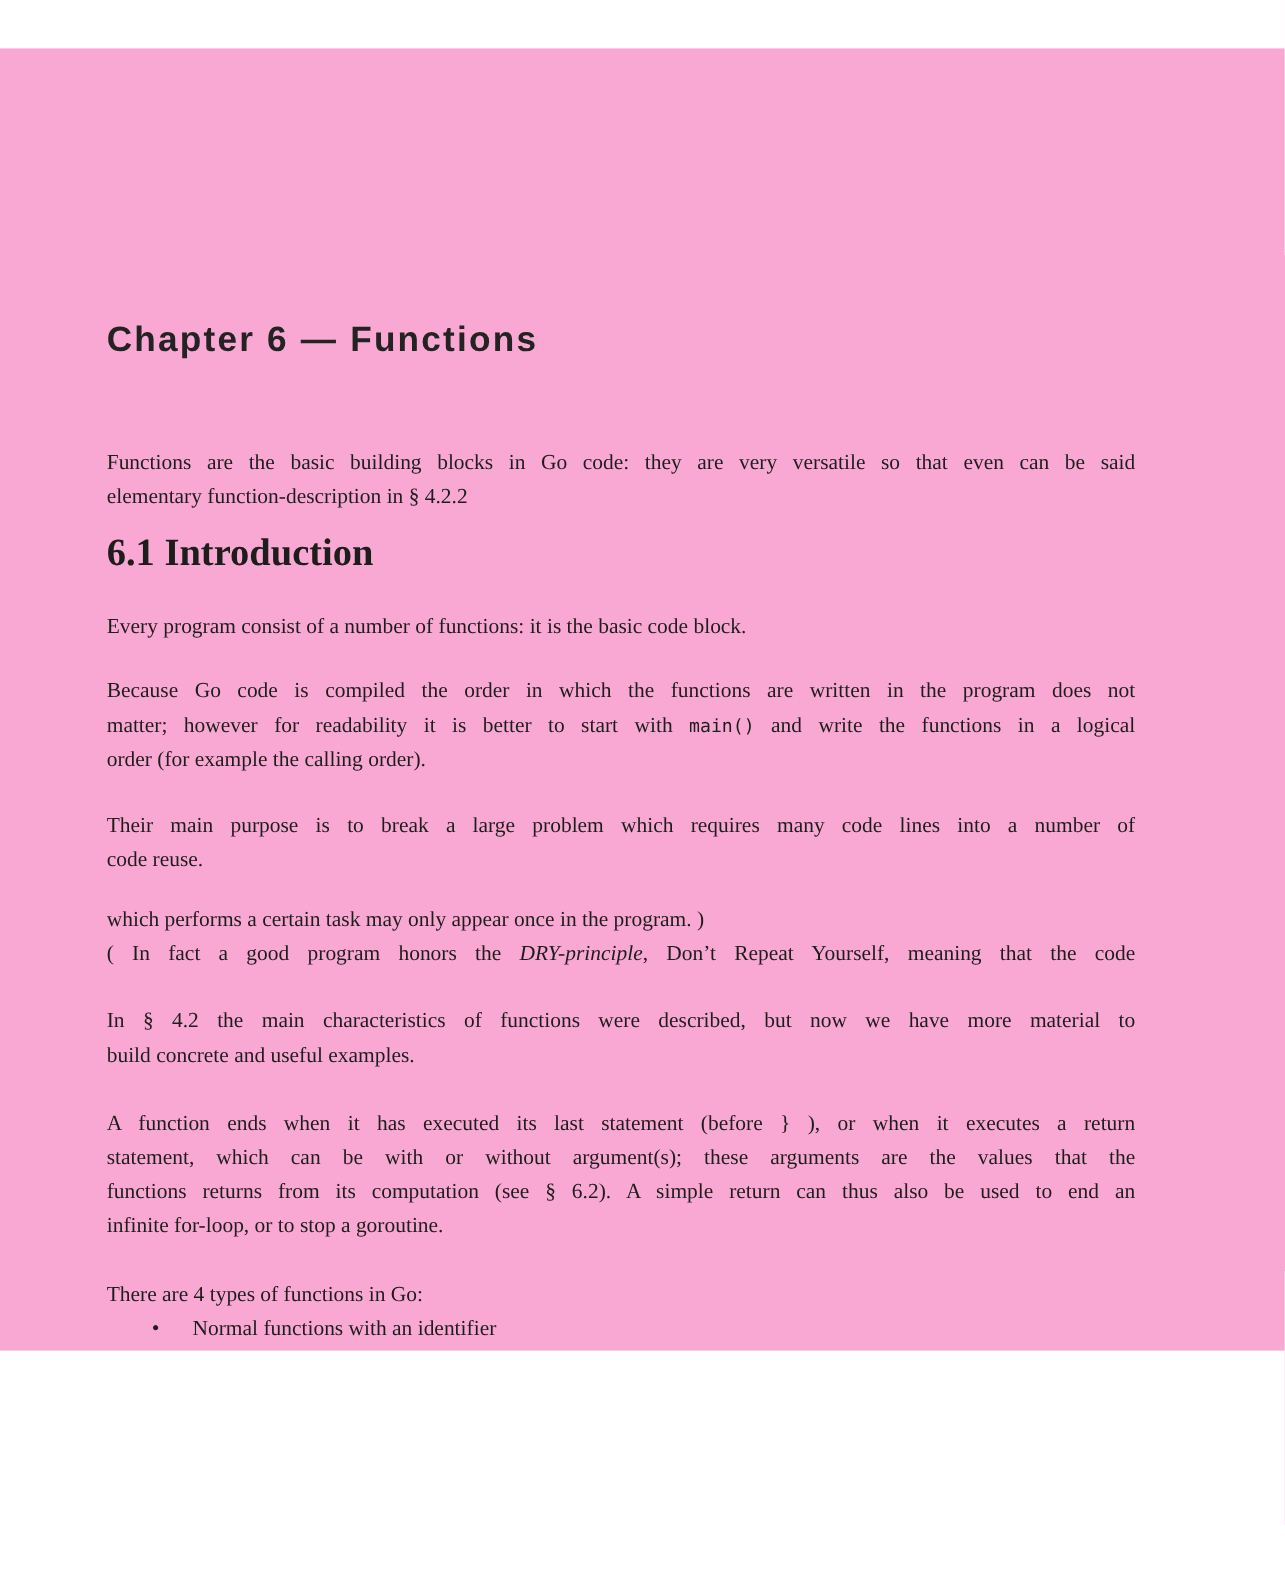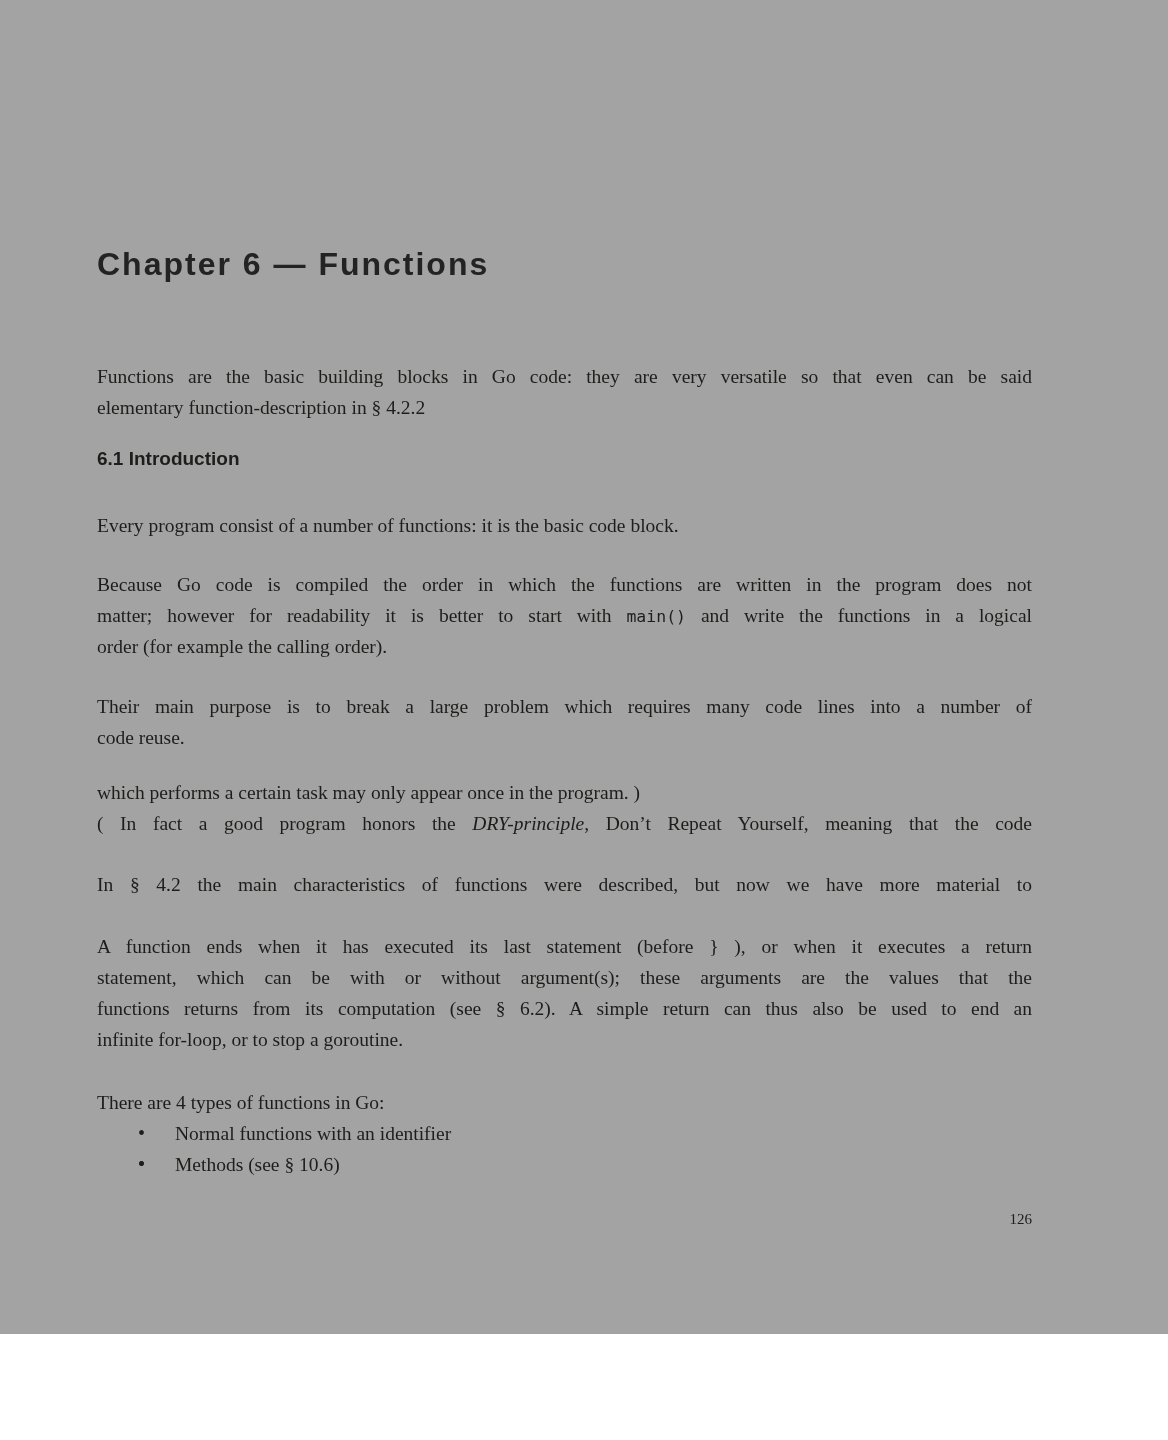--- a/index.html
+++ b/index.html
@@ -1,46 +1,47 @@
 <!DOCTYPE html>
 <html><head>
 <meta charset="utf-8">
 <style>
   html, body { margin: 0; padding: 0; background: #ffffff; }
   .page {
     position: relative;
     width: 1168px;
-    height: 1334px;
-    background: #a3a3a3;
+    height: 1184px;
+    background: #f9a8d4;
     color: #1d1d1b;
     overflow: hidden;
     font-family: "Liberation Serif", serif;
+    margin-top: 44px;
   }
   .content {
     position: absolute;
     left: 97px;
     right: 136px;
     top: 0;
   }
   h1.chapter-title {
     margin: 0;
     margin-top: 247px;
     font-family: "Liberation Sans", sans-serif;
     font-weight: bold;
     font-size: 32px;
     line-height: 34px;
     letter-spacing: 2px;
     color: #232323;
   }
   h2.section-heading {
     margin: 0;
     margin-top: 20px;
-    font-family: Liberation Sans, sans-serif;
+    font-family: Liberation Serif, serif;
     font-weight: bold;
-    font-size: 19px;
+    font-size: 35px;
     line-height: 31px;
   }
   .para { margin: 0; font-size: 19.5px; line-height: 31px; }
   .ln {
     text-align: justify;
     text-align-last: justify;
     max-height: 31px;
     overflow: hidden;
   }
   .ln.last { text-align-last: left; }
@@ -111,20 +112,21 @@
       <div class="ln last">code reuse.</div>
     </div>
 
     <div class="para mt24">
       <div class="ln last">which performs a certain task may only appear once in the program. )</div>
       <div class="ln"><span>( In fact a good program honors the </span><em class="italic-term">DRY-principle</em><span>, Don’t Repeat Yourself, meaning that the code</span></div>
     </div>
 
     <div class="para mt30">
       <div class="ln">In § 4.2 the main characteristics of functions were described, but now we have more material to</div>
+      <div class="ln last">build concrete and useful examples.</div>
     </div>
 
     <div class="para mt31">
       <div class="ln"><span>A function ends when it has executed its last statement (before } ), or when it executes a </span><strong class="bold-term">return</strong></div>
       <div class="ln">statement, which can be with or without argument(s); these arguments are the values that the</div>
       <div class="ln">functions returns from its computation (see § 6.2). A simple return can thus also be used to end an</div>
       <div class="ln last">infinite for-loop, or to stop a goroutine.</div>
     </div>
 
     <div class="para mt32">

